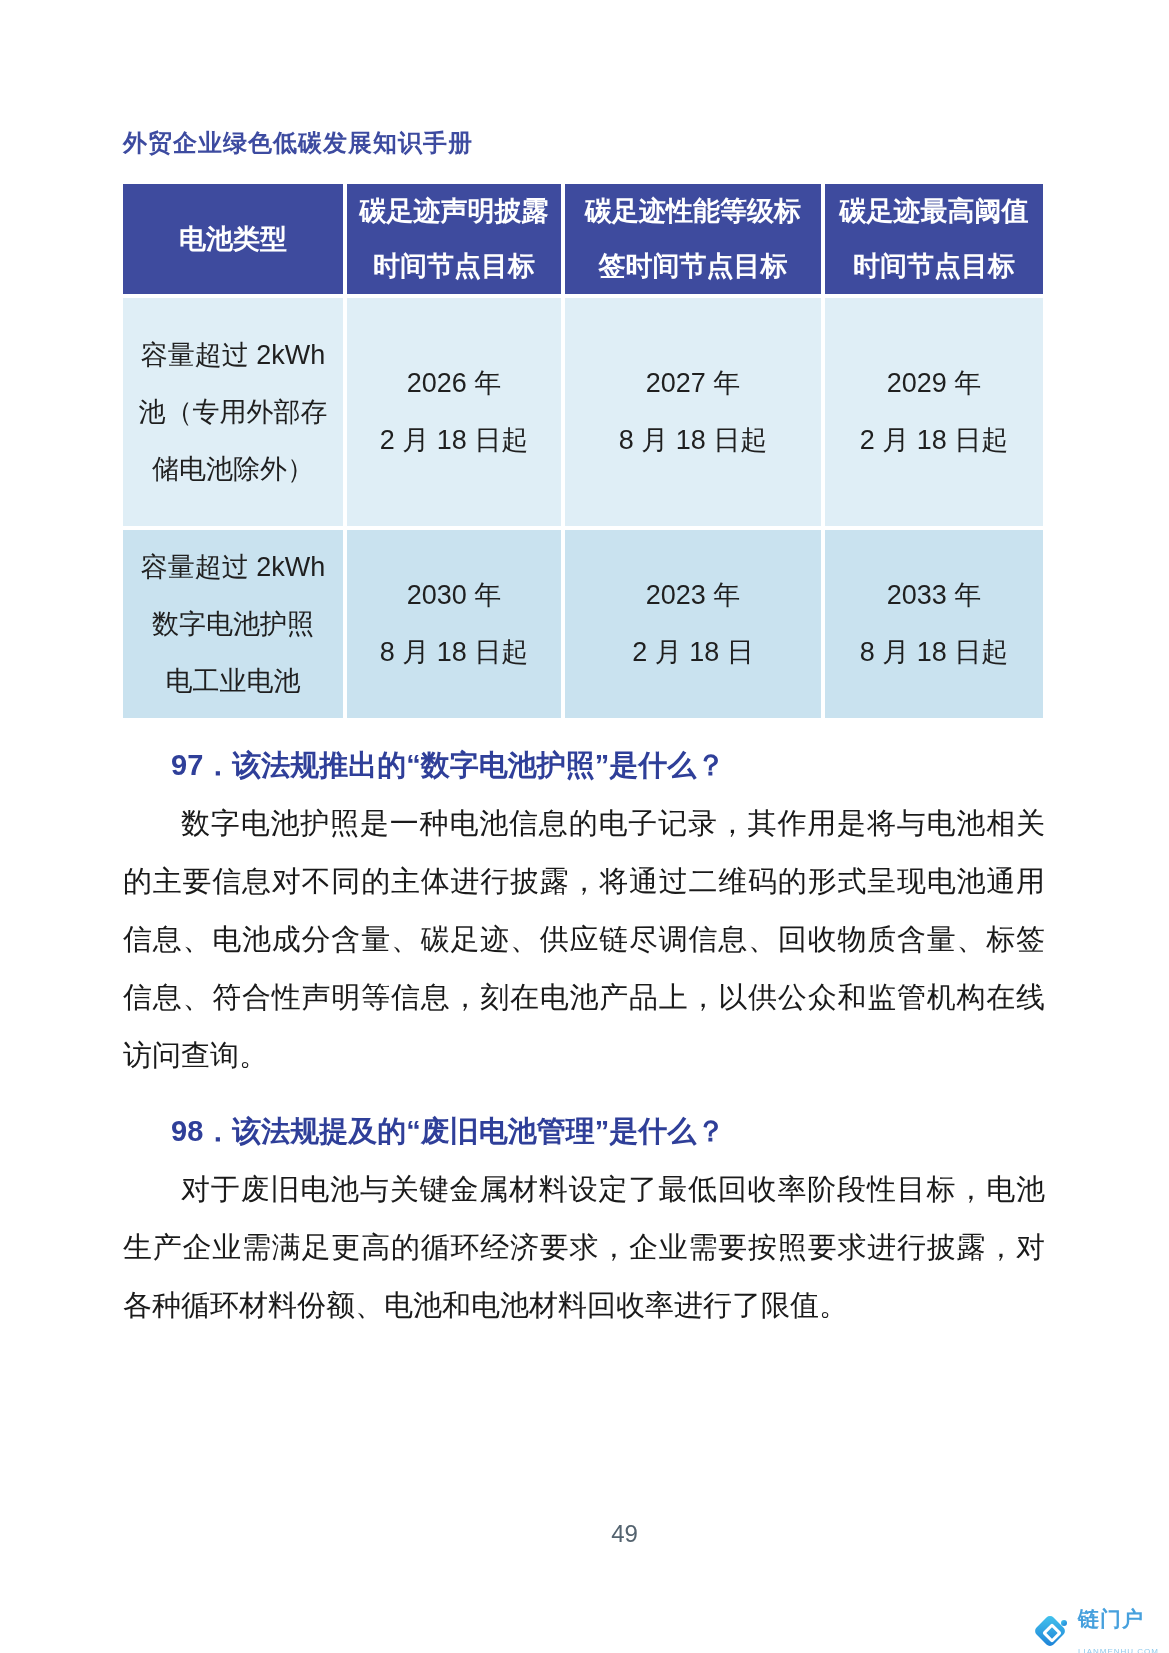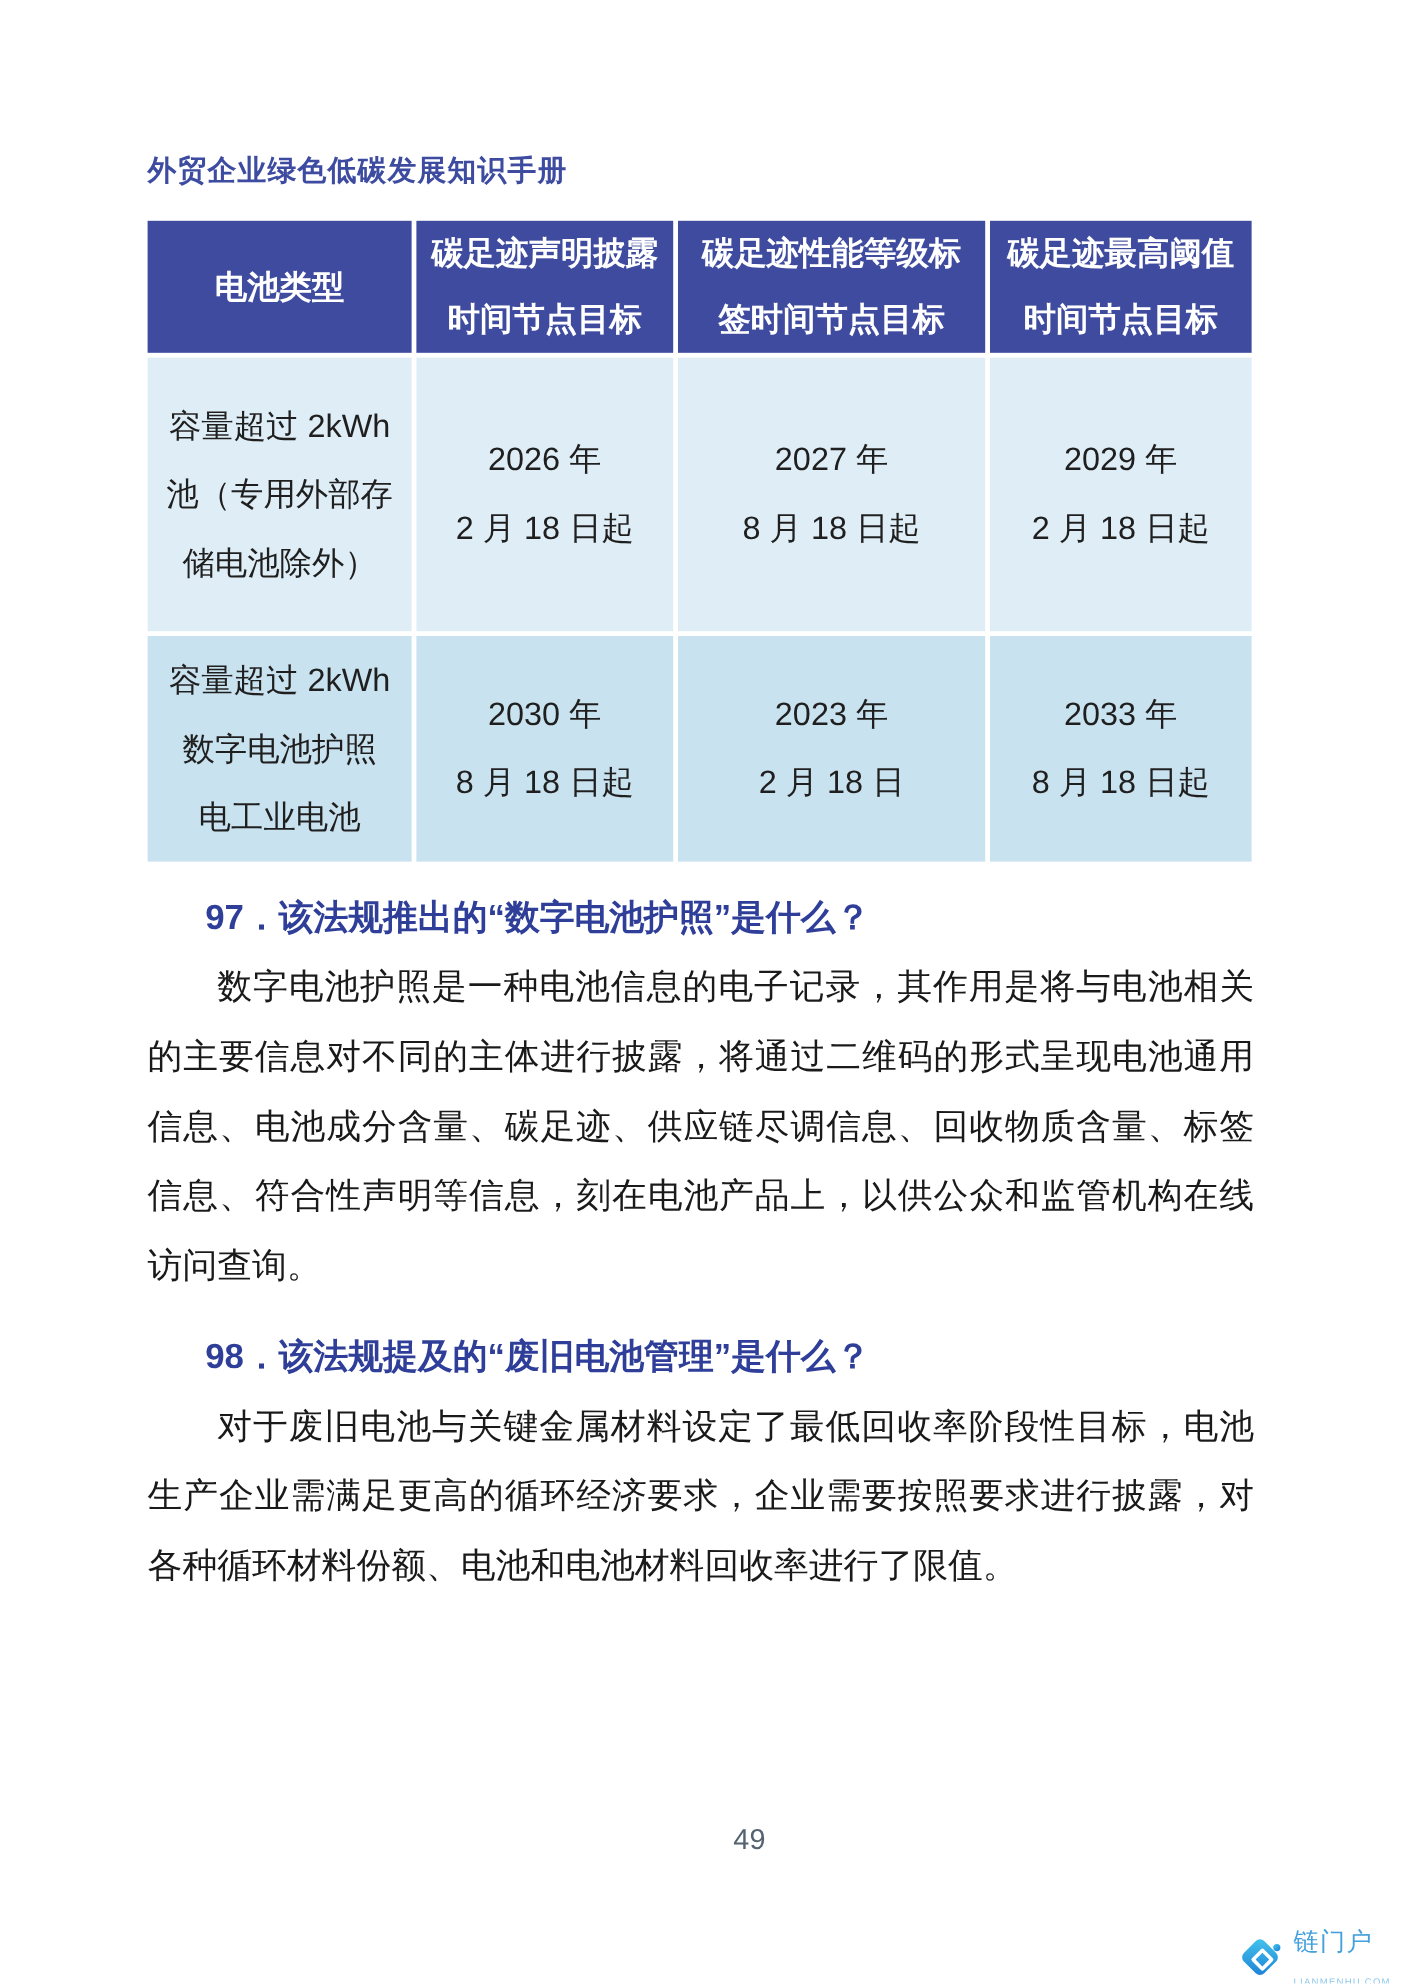--- a/index.html
+++ b/index.html
@@ -133,21 +133,21 @@
     border-radius: 50%;
     background: linear-gradient(135deg, #45c6ee, #1b7fd6);
   }
   .logo-text-col {
     display: flex;
     flex-direction: column;
     line-height: 1;
   }
   .logo-name {
     font-size: 21px;
-    font-weight: normal;
+    font-weight: bold;
     color: #46a0dd;
     letter-spacing: 1px;
   }
   .logo-domain {
     margin-top: 19px;
     font-size: 8px;
     color: #8ec9ec;
     letter-spacing: 1px;
   }
 </style>

